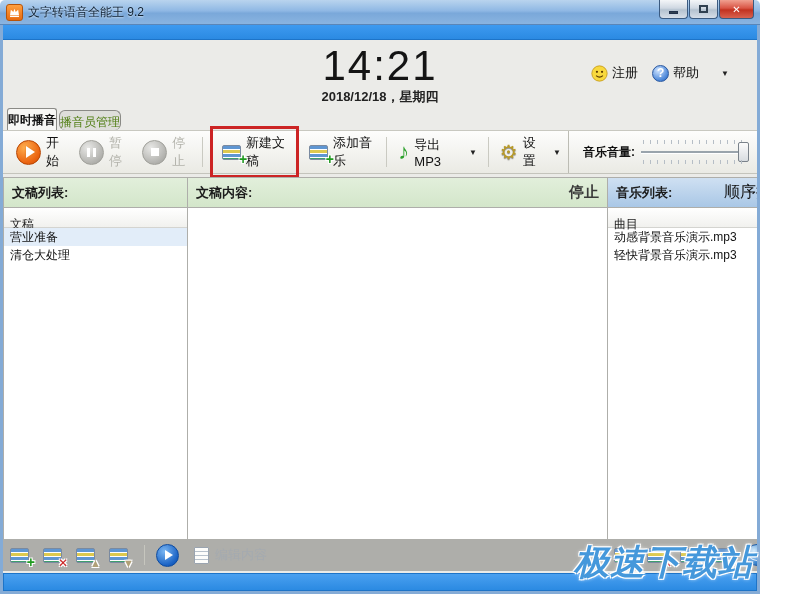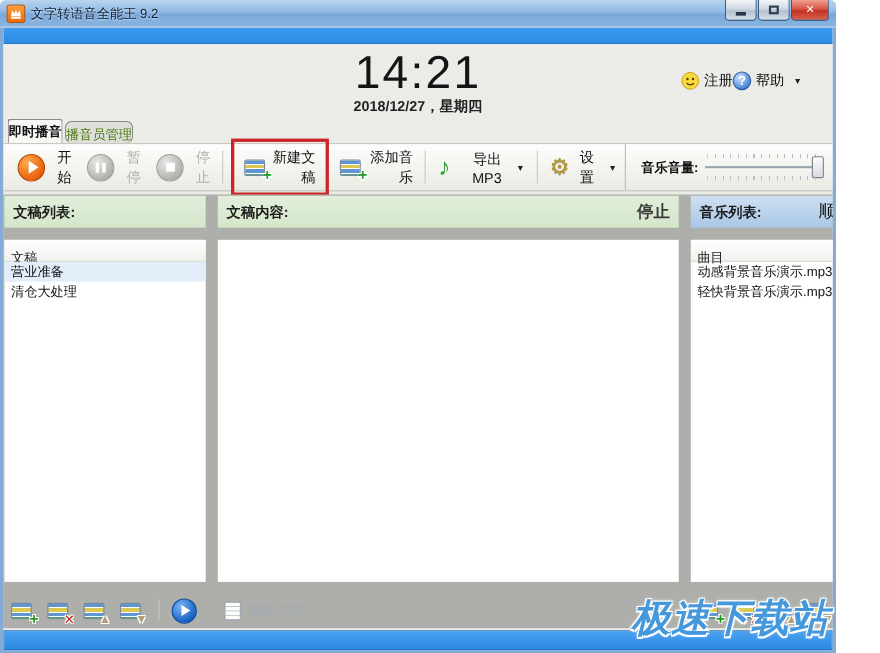--- a/index.html
+++ b/index.html
@@ -29,40 +29,40 @@
   .frame { flex:1; border:3px solid #84abd6; border-top:none; background:#ebebe8;
     display:flex; flex-direction:column; overflow:hidden; }
 
   .bluestrip { height:15px; flex:0 0 15px; background:linear-gradient(180deg,#3d9af0,#2b8ae2); border-bottom:1px solid #1d74c8; }
 
   
   .header { height:68px; flex:0 0 68px; background:#ebebe8; position:relative; }
   .clock { position:absolute; left:0; right:0; top:4px; text-align:center; }
   .clock-time { font-size:42px; line-height:44px; letter-spacing:2px; color:#141414; font-weight:500; }
   .clock-date { font-size:13px; font-weight:bold; color:#222; margin-top:0px; }
-  .header-right { position:absolute; right:28px; top:24px; display:flex; align-items:center; gap:0; font-size:13px; }
+  .header-right { position:absolute; right:28px; top:24px; display:flex; align-items:center; gap:14px; font-size:13px; }
   .hbtn { display:flex; align-items:center; gap:4px; cursor:pointer; }
   .smiley { width:17px; height:17px; }
   .help-ic { width:17px; height:17px; border-radius:50%;
     background:radial-gradient(circle at 35% 30%,#cfe4ff,#4a86d8 70%,#2f62b0);
     border:1px solid #2a58a0; color:#fff; font-weight:bold; font-size:12px;
     display:flex; align-items:center; justify-content:center; }
   .caret { font-size:8px; color:#222; margin-left:8px; }
 
   
   .tabbar { height:22px; flex:0 0 22px; display:flex; align-items:flex-end; padding-left:4px; background:#ebebe8; }
   .tab { padding:3px 0 3px; font-size:12px; border:1px solid #8a8a86; border-bottom:none;
     border-radius:3px 3px 0 0; margin-right:2px; cursor:pointer; }
   .tab.active { background:#f7f7f5; height:22px; font-weight:bold; }
   .tab.inactive { background:#dededa; height:20px; color:#4d7c0f;border-radius:6px; }
 
   
   .toolbar { height:44px; flex:0 0 44px; display:flex; align-items:stretch;
     background:linear-gradient(180deg,#fdfdfc,#eaeae4); border-top:1px solid #c8c8c0; border-bottom:1px solid #c4c4bc; }
-  .tb-left { flex:1; display:flex; align-items:center; padding-left:6px;text-align:right; }
+  .tb-left { flex:1; display:flex; align-items:center; padding-left:6px; }
   .tb-btn { display:flex; align-items:center; gap:5px; padding:4px 7px; cursor:pointer; font-size:13px; border-radius:3px; }
   .tb-btn.disabled { color:#b2b2aa; cursor:default; }
   .tb-sep { width:1px; height:30px; background:#cacac2; margin:0 4px; }
   .redbox { border:3px solid #cc2424; padding:1px 2px; margin:0 3px; display:flex; align-items:center; }
 
   .cbtn { width:25px; height:25px; border-radius:50%; display:flex; align-items:center; justify-content:center; flex:0 0 auto; }
   .cbtn.play { background:radial-gradient(circle at 35% 30%,#ffb050,#ec6612 65%,#cc4a00); border:1px solid #b84400; }
   .cbtn.play .tri { width:0; height:0; border-left:9px solid #fff; border-top:6px solid transparent; border-bottom:6px solid transparent; margin-left:3px; filter:drop-shadow(0 0 1px #e07018); }
   .cbtn.gray { background:radial-gradient(circle at 35% 30%,#e8e8e6,#b2b2ae 70%,#9a9a96); border:1px solid #a0a09a; }
   .pause-bars { display:flex; gap:3px; }
@@ -84,21 +84,21 @@
   .slider { flex:1; position:relative; height:26px; cursor:pointer; }
   .slider .ticks { position:absolute; left:2px; right:2px; height:4px;
     background:repeating-linear-gradient(90deg,#b6bec6 0 1px,transparent 1px 7px); }
   .slider .ticks.top { top:1px; } .slider .ticks.bot { bottom:1px; }
   .slider .track { position:absolute; left:0; right:0; top:12px; height:2px; background:#9aa4ac; box-shadow:0 1px 0 #fff; }
   .slider .thumb { position:absolute; right:0; top:3px; width:11px; height:20px; border:1px solid #7a828a; border-radius:2px;
     background:linear-gradient(180deg,#fcfcfc,#d8dce0); }
 
   
   .main { flex:1; display:grid; grid-template-columns:183px 419px 188px; grid-template-rows:29px 1fr 30px;
-    gap:11px; background:#aeaeaa; border:1px solid #aeaeaa; margin:3px 0 0; }
+    gap:1px; background:#aeaeaa; border:1px solid #aeaeaa; margin:3px 0 0; }
   .cell { overflow:hidden; }
   .ph { display:flex; align-items:center; padding:0 8px; font-weight:bold; font-size:13px; color:#1c1c1c; }
   .ph.green { background:linear-gradient(180deg,#e2efdb,#d3e6ca); }
   .ph.blue { background:linear-gradient(180deg,#cfe0f2,#a9c7e6); }
   .ph .right-txt { margin-left:auto; }
   .status-txt { font-size:15px; color:#3a3a3a; }
   .mode-txt { font-weight:normal; font-size:16px; color:#101010; cursor:pointer; }
 
   .listpanel { background:#fff; display:flex; flex-direction:column; }
   .col-header { height:20px; flex:0 0 20px; background:linear-gradient(180deg,#ffffff,#f1f1ee);
@@ -153,21 +153,21 @@
     </div>
   </div>
 
   <div class="frame">
 
     <div class="bluestrip"></div>
 
     <div class="header">
       <div class="clock">
         <div class="clock-time">14:21</div>
-        <div class="clock-date">2018/12/27，星期四</div>
+        <div class="clock-date">2018/12/18，星期四</div>
       </div>
       <div class="header-right">
         <div class="hbtn">
           <svg class="smiley" viewBox="0 0 20 20">
             <circle cx="10" cy="10" r="9" fill="#f8d93e" stroke="#c59a1a"></circle>
             <circle cx="7" cy="8" r="1.3" fill="#5a3a00"></circle>
               <circle cx="13" cy="8" r="1.3" fill="#5a3a00"></circle>
             <path d="M6 12.5 Q10 16 14 12.5" stroke="#5a3a00" stroke-width="1.4" fill="none"></path>
           </svg>
           <span>注册</span>

